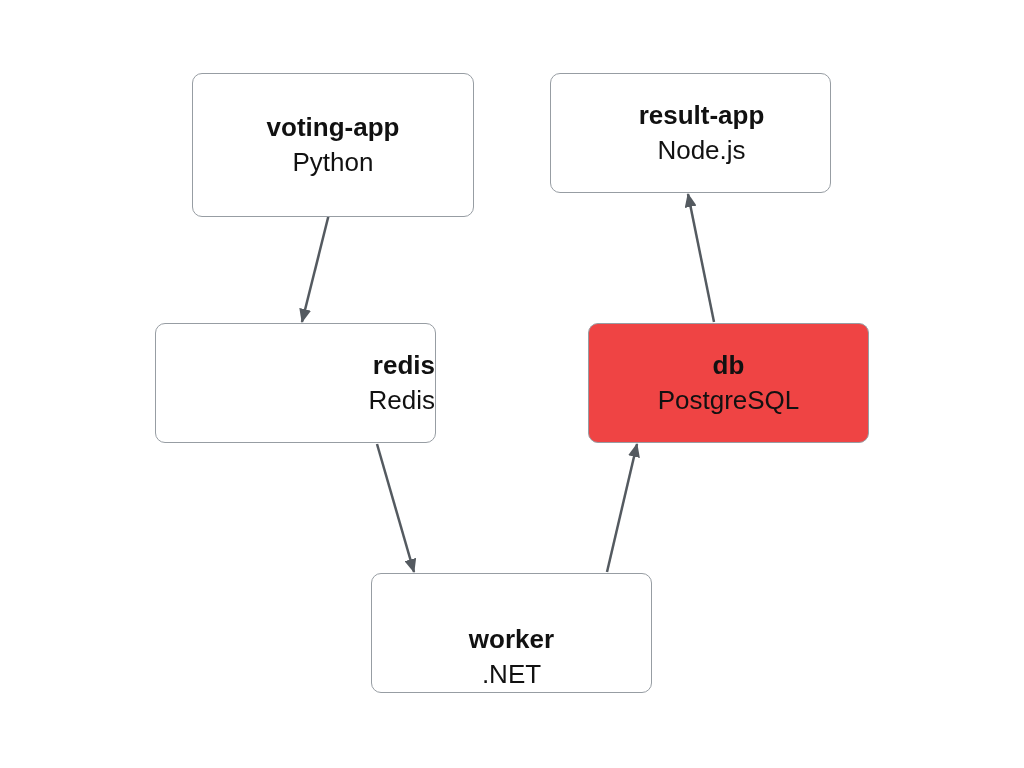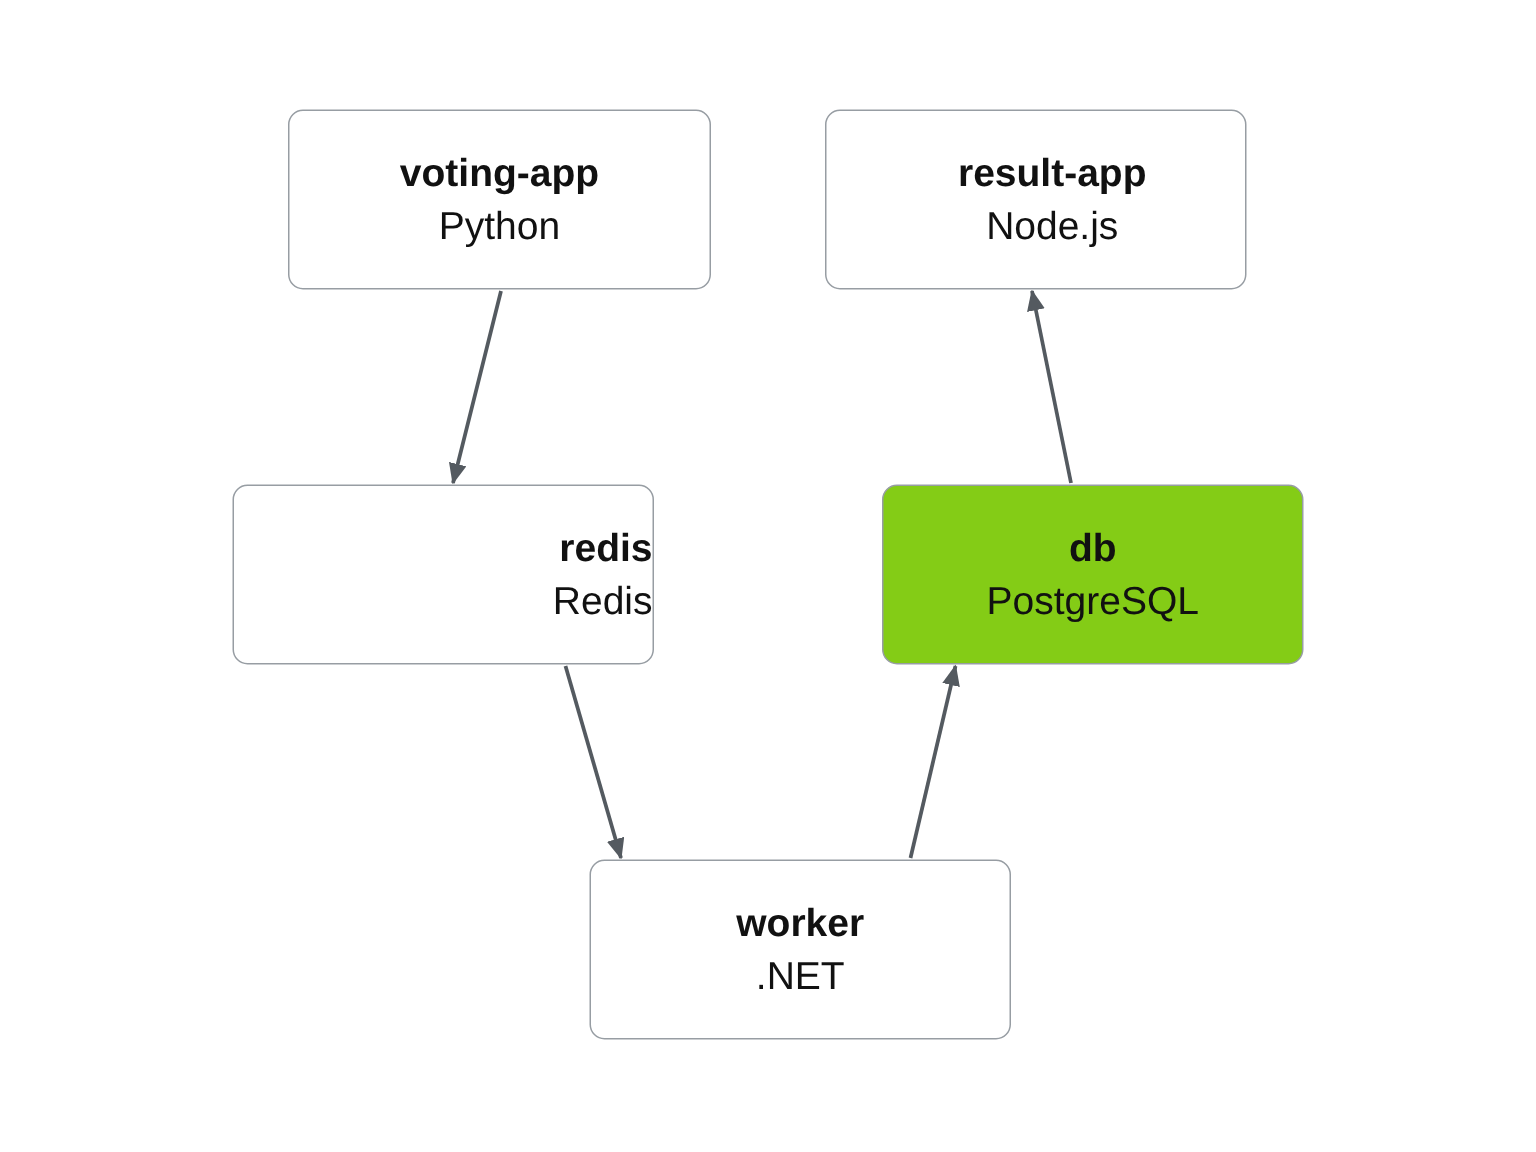--- a/index.html
+++ b/index.html
@@ -58,38 +58,38 @@
       <marker id="arrowhead" markerUnits="userSpaceOnUse" markerWidth="14" markerHeight="12" refX="13" refY="6" orient="auto">
         <path id="arrow-path" d="M0,0 L14,6 L0,12 Z" fill="#545a60"></path>
       </marker>
     </defs>
   <line x1="334" y1="194" x2="302" y2="322" stroke="#545a60" stroke-width="2.5" marker-end="url(#arrowhead)"></line>
       <line x1="377" y1="444" x2="414" y2="572" stroke="#545a60" stroke-width="2.5" marker-end="url(#arrowhead)"></line>
       <line x1="607" y1="572" x2="637" y2="444" stroke="#545a60" stroke-width="2.5" marker-end="url(#arrowhead)"></line>
       <line x1="714" y1="322" x2="688" y2="194" stroke="#545a60" stroke-width="2.5" marker-end="url(#arrowhead)"></line>
     </svg>
 
-  <div class="node" id="node-0" style="left: 192px; top: 73px; width: 282px; height: 120px; border-color: rgb(151, 157, 163); background: rgb(255, 255, 255); color: rgb(17, 17, 17);">
+  <div class="node" id="node-0" style="left: 192px; top: 73px; width: 282px; height: 144px; border-color: rgb(151, 157, 163); background: rgb(255, 255, 255); color: rgb(17, 17, 17);">
     <div class="node-label">voting-app</div>
     <div class="node-tech">Python</div>
   </div>
 
   <div class="node" id="node-1" style="left: 550px; top: 73px; width: 281px; height: 120px; border-color: rgb(151, 157, 163); background: rgb(255, 255, 255); color: rgb(17, 17, 17); padding-left: 22px;">
     <div class="node-label">result-app</div>
     <div class="node-tech">Node.js</div>
   </div>
 
   <div class="node" id="node-2" style="left: 155px; top: 323px; width: 281px; height: 120px; border-color: rgb(151, 157, 163); background: rgb(255, 255, 255); color: rgb(17, 17, 17); align-items: flex-end;">
     <div class="node-label">redis</div>
     <div class="node-tech">Redis</div>
   </div>
 
-  <div class="node" id="node-3" style="left: 588px; top: 323px; width: 281px; height: 120px; border-color: rgb(151, 157, 163); background: #84cc16; color: rgb(17, 17, 17);">
+  <div class="node" id="node-3" style="left: 588px; top: 323px; width: 281px; height: 120px; border-color: rgb(151, 157, 163); background: #ef4444; color: rgb(17, 17, 17);">
     <div class="node-label">db</div>
     <div class="node-tech">PostgreSQL</div>
   </div>
 
-  <div class="node" id="node-4" style="left: 393px; top: 573px; width: 281px; height: 120px; border-color: rgb(151, 157, 163); background: rgb(255, 255, 255); color: rgb(17, 17, 17);">
+  <div class="node" id="node-4" style="left: 371px; top: 573px; width: 281px; height: 120px; border-color: rgb(151, 157, 163); background: rgb(255, 255, 255); color: rgb(17, 17, 17); justify-content: flex-end;">
     <div class="node-label">worker</div>
     <div class="node-tech">.NET</div>
   </div>
 
 </div>
 
 </body></html>

